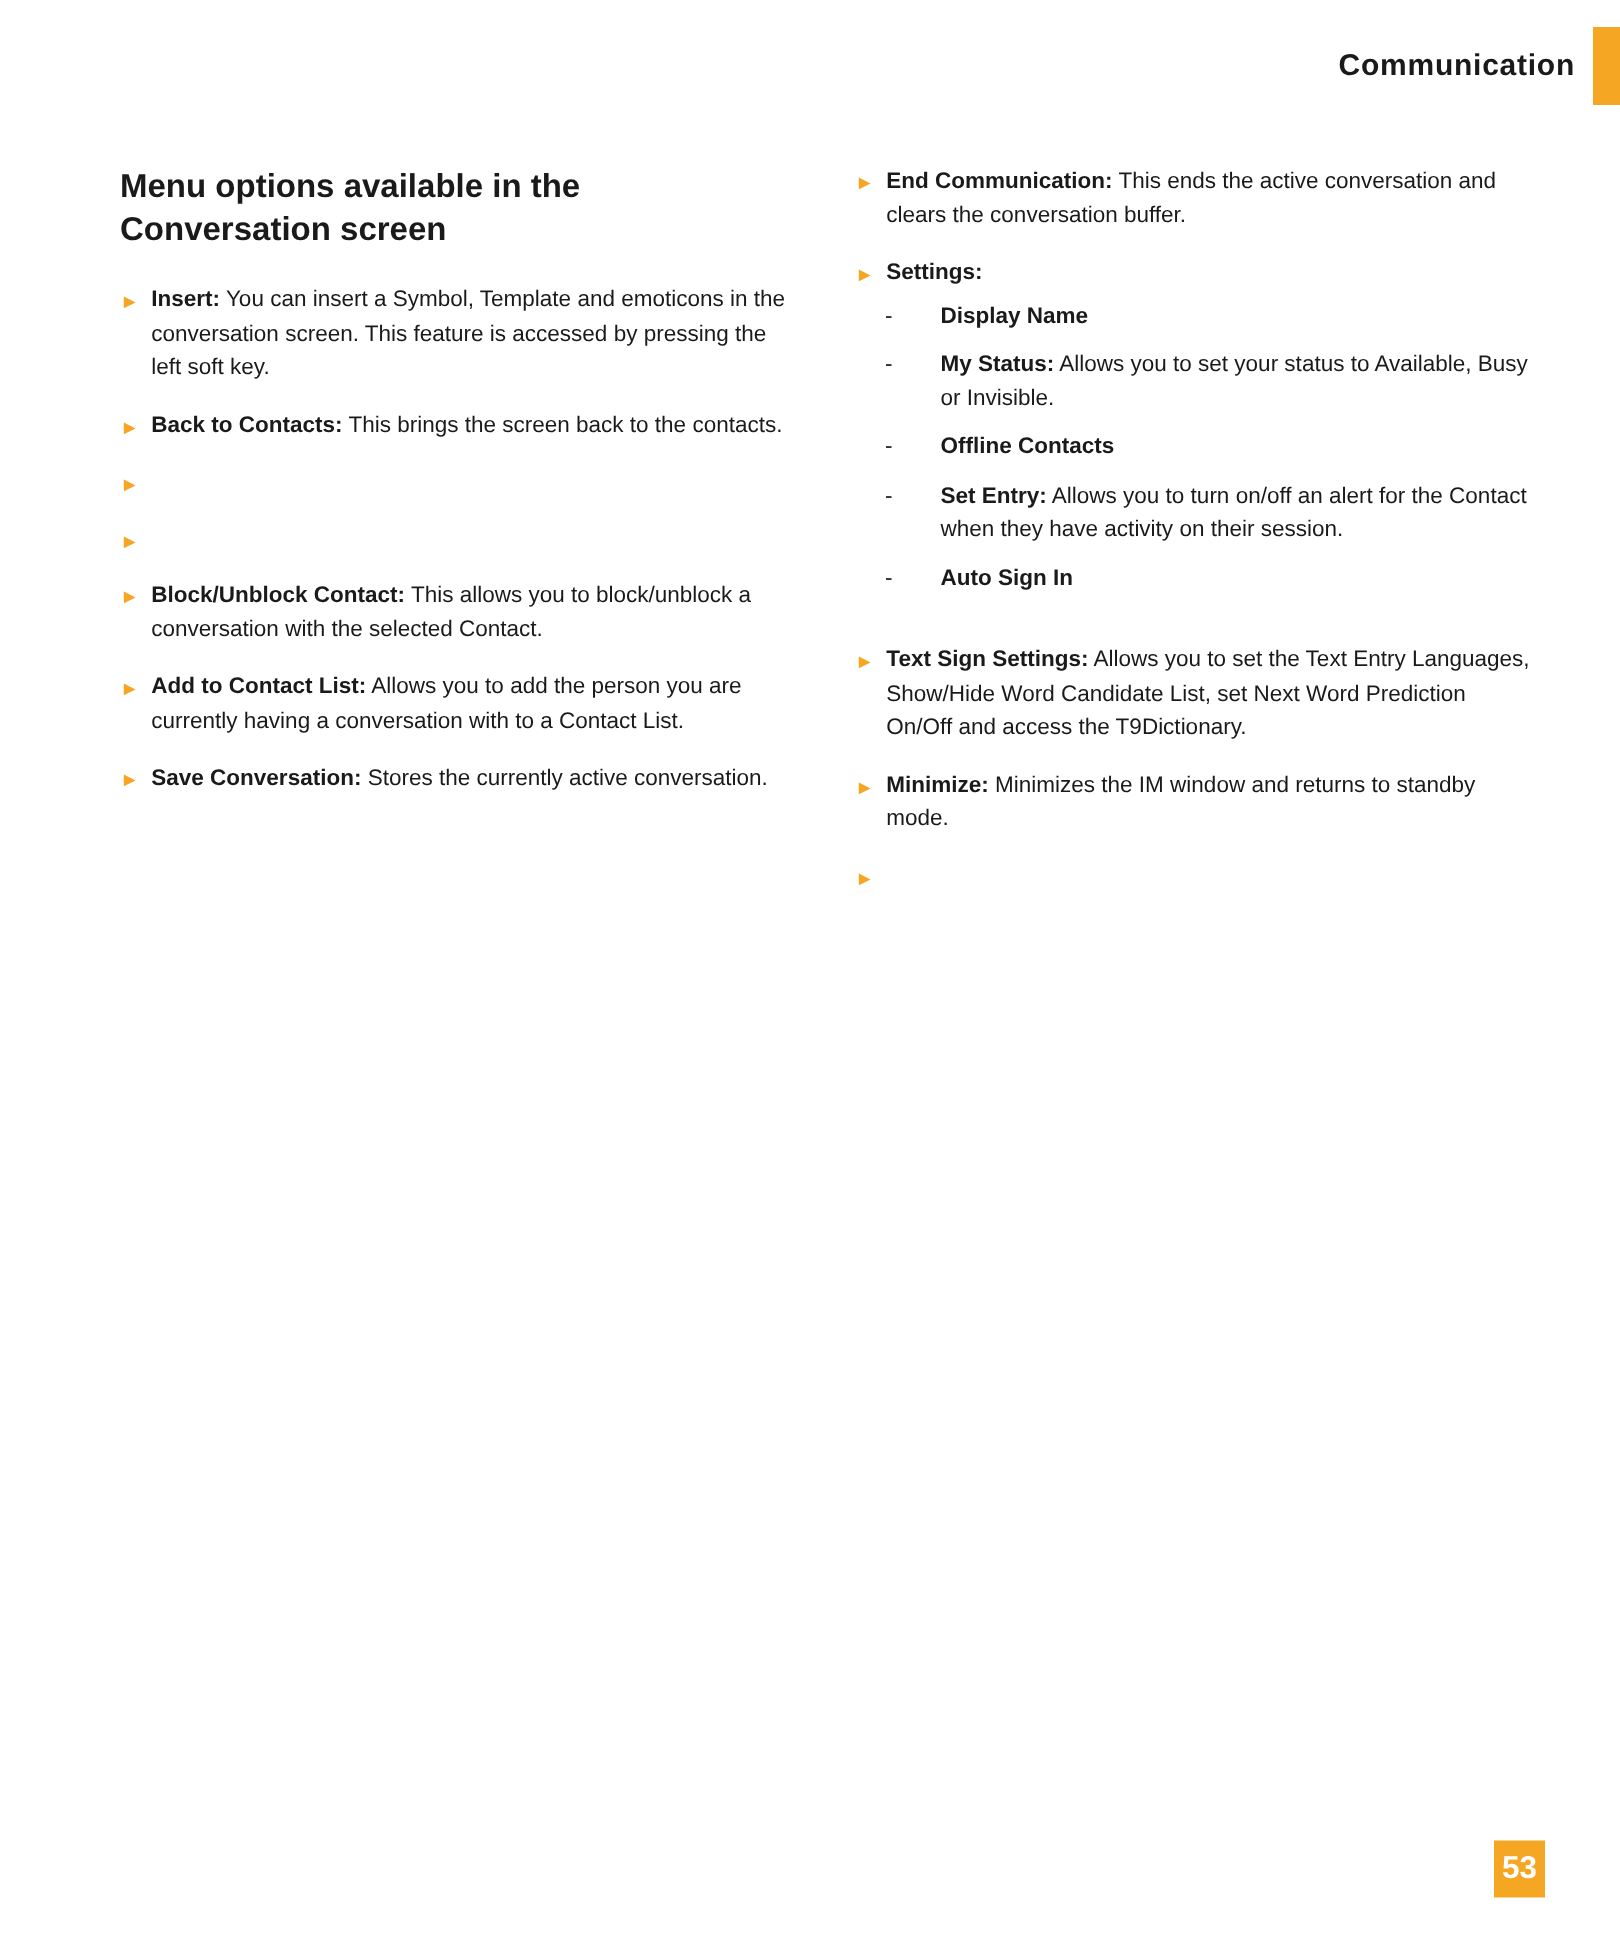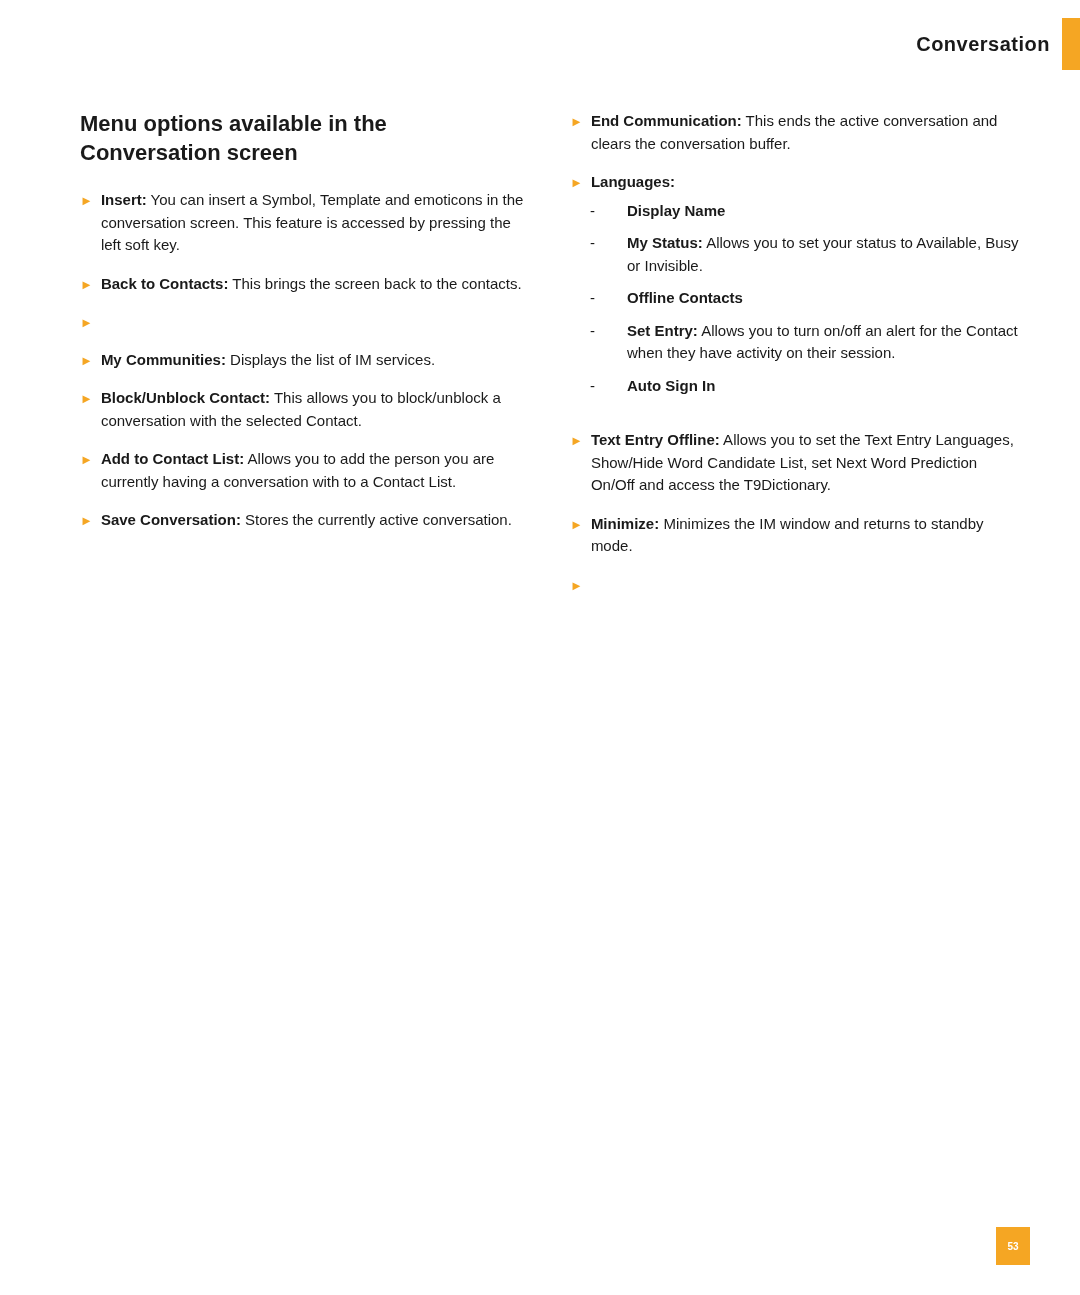--- a/index.html
+++ b/index.html
@@ -128,34 +128,34 @@
       font-weight: 900;
     }
 
     
     .page-number {
       position: absolute;
       bottom: 30px;
       right: 50px;
       background: #f5a623;
       color: #ffffff;
-      font-size: 10px;
+      font-size: 21px;
       font-weight: 900;
       width: 34px;
       height: 38px;
       display: flex;
       align-items: center;
       justify-content: center;
     }
   </style>
 </head>
 <body>
 
 <div class="header">
-  <span class="header-title">Conversation</span>
+  <span class="header-title">Communication</span>
   <span class="header-bar"></span>
 </div>
 
 <div class="content">
 
   <div class="left-column">
 
     <div class="section-title">Menu options available in the Conversation screen</div>
 
     <div class="menu-item">
@@ -167,21 +167,20 @@
       <span class="arrow">►</span>
       <span class="menu-text"><strong>Back to Contacts:</strong> This brings the screen back to the contacts.</span>
     </div>
 
     <div class="menu-item">
       <span class="arrow">►</span>
     </div>
 
     <div class="menu-item">
       <span class="arrow">►</span>
-      <span class="menu-text"><strong>My Communities:</strong> Displays the list of IM services.</span>
     </div>
 
     <div class="menu-item">
       <span class="arrow">►</span>
       <span class="menu-text"><strong>Block/Unblock Contact:</strong> This allows you to block/unblock a conversation with the selected Contact.</span>
     </div>
 
     <div class="menu-item">
       <span class="arrow">►</span>
       <span class="menu-text"><strong>Add to Contact List:</strong> Allows you to add the person you are currently having a conversation with to a Contact List.</span>
@@ -197,21 +196,21 @@
   <div class="right-column">
 
     <div class="menu-item">
       <span class="arrow">►</span>
       <span class="menu-text"><strong>End Communication:</strong> This ends the active conversation and clears the conversation buffer.</span>
     </div>
 
     <div class="menu-item" style="flex-direction: column;">
       <div style="display:flex; flex-direction:row; align-items:flex-start;">
         <span class="arrow">►</span>
-        <span class="menu-text"><strong>Languages:</strong></span>
+        <span class="menu-text"><strong>Settings:</strong></span>
       </div>
       <div class="sub-items">
 
         <div class="sub-item">
           <span class="sub-dash">-</span>
           <span class="sub-text"><strong>Display Name</strong></span>
         </div>
 
         <div class="sub-item">
           <span class="sub-dash">-</span>
@@ -231,21 +230,21 @@
         <div class="sub-item">
           <span class="sub-dash">-</span>
           <span class="sub-text"><strong>Auto Sign In</strong></span>
         </div>
 
       </div>
     </div>
 
     <div class="menu-item">
       <span class="arrow">►</span>
-      <span class="menu-text"><strong>Text Entry Offline:</strong> Allows you to set the Text Entry Languages, Show/Hide Word Candidate List, set Next Word Prediction On/Off and access the T9Dictionary.</span>
+      <span class="menu-text"><strong>Text Sign Settings:</strong> Allows you to set the Text Entry Languages, Show/Hide Word Candidate List, set Next Word Prediction On/Off and access the T9Dictionary.</span>
     </div>
 
     <div class="menu-item">
       <span class="arrow">►</span>
       <span class="menu-text"><strong>Minimize:</strong> Minimizes the IM window and returns to standby mode.</span>
     </div>
 
     <div class="menu-item">
       <span class="arrow">►</span>
     </div>

